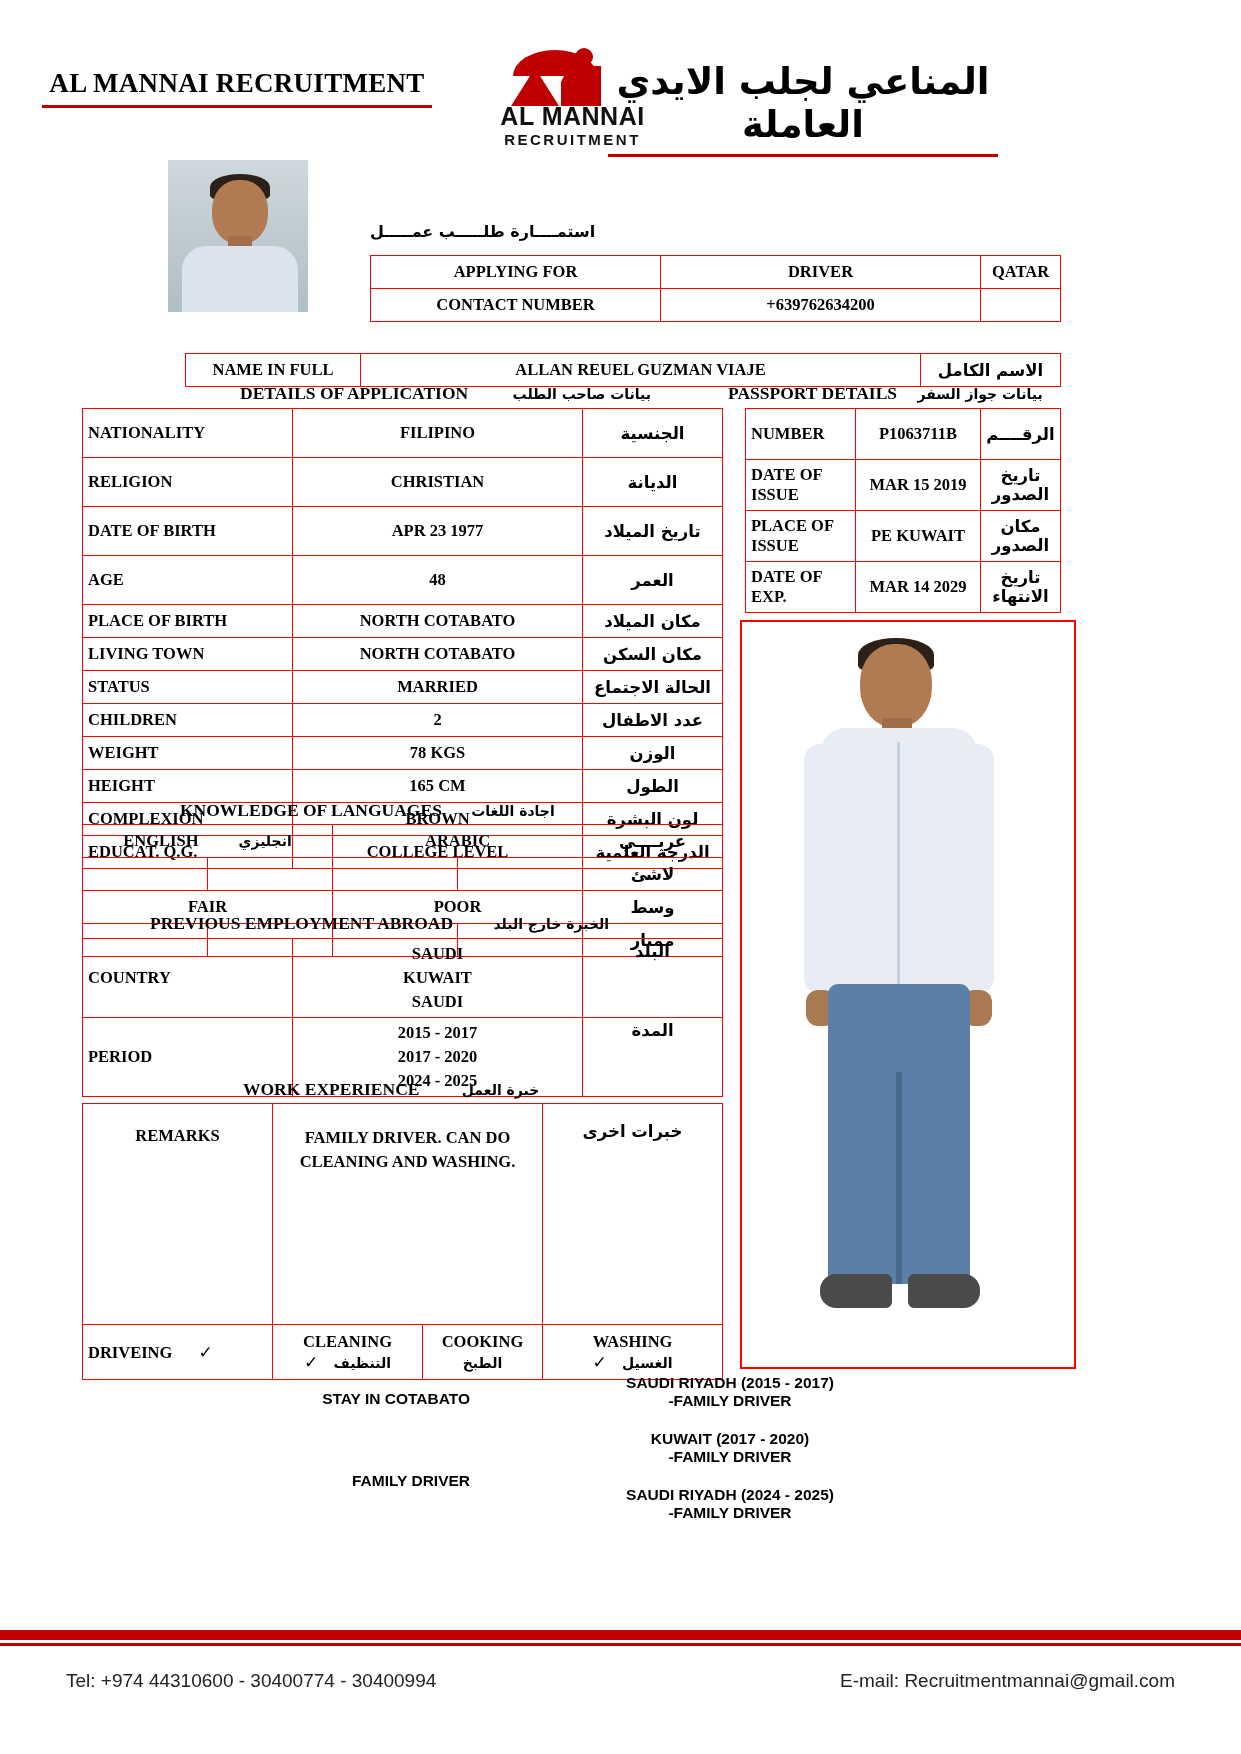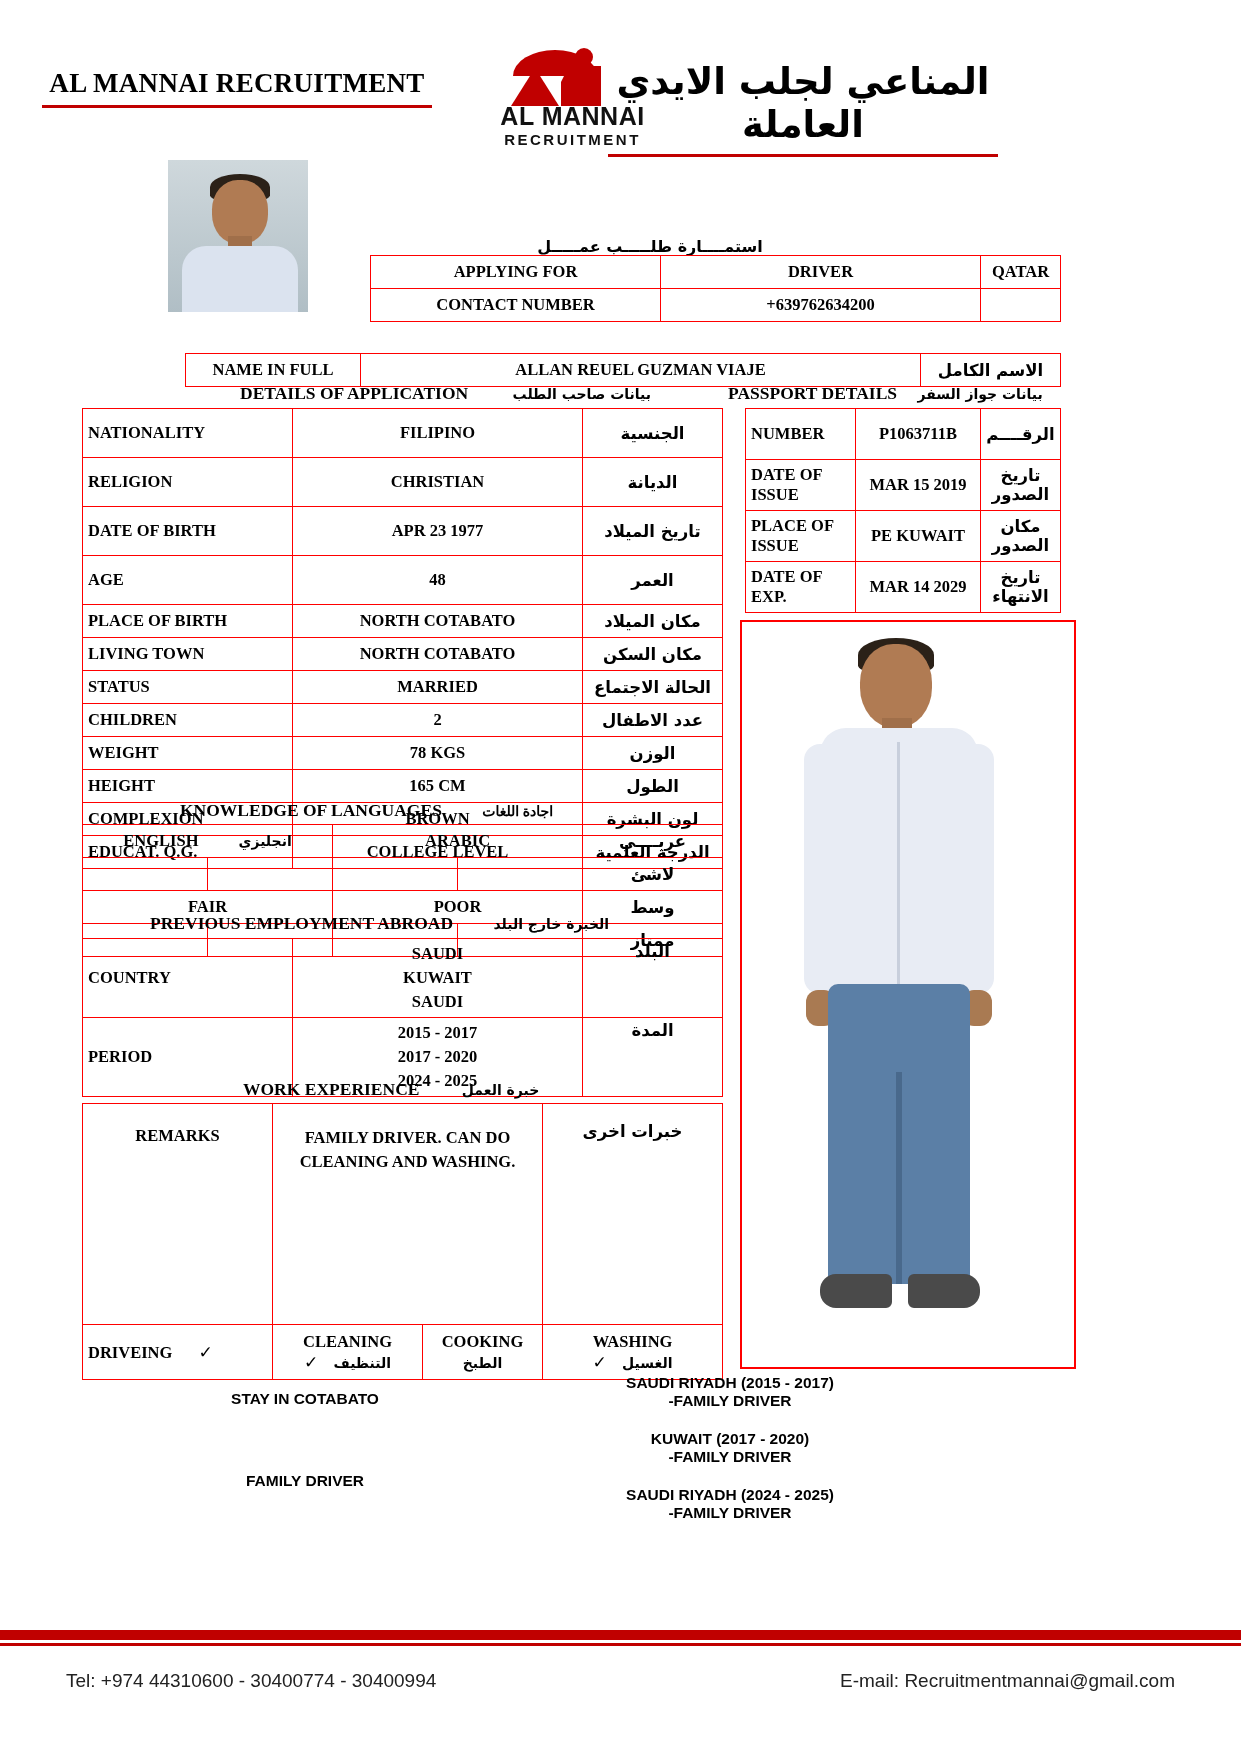--- a/index.html
+++ b/index.html
@@ -158,21 +158,21 @@
 
   
   .notes {
     position: absolute;
     left: 0; top: 1390px; width: 1241px;
     font-family: "Liberation Sans", sans-serif;
     font-weight: bold;
     font-size: 15.5px;
   }
   .notes .col-left {
-    position: absolute; left: 140px; top: 0; width: 330px; text-align: center;
+    position: absolute; left: 140px; top: 0; width: 330px; text-align: right;
   }
   .notes .col-right {
     position: absolute; left: 520px; top: -16px; width: 420px; text-align: center;
   }
   .notes .blk { margin-bottom: 20px; }
 
   
   .footer-bar {
     position: absolute;
     left: 0; top: 1630px; width: 1241px; height: 10px;
@@ -252,21 +252,21 @@
     </div>
   </div>
 
   <div class="photo-top">
     <div class="ph-hair"></div>
     <div class="ph-head"></div>
     <div class="ph-neck"></div>
     <div class="ph-body"></div>
   </div>
 
-  <div class="sec c" style="left:370px; top:236px; width:560px; text-align:center;">
+  <div class="sec c" style="left:370px; top:221px; width:560px; text-align:left;">
     <span class="arlbl" style="font-size:16px;">استمــــارة طلـــــب عمـــــل</span>
   </div>
 
   <table class="tbl" style="left:370px; top:255px; width:690px;">
     <colgroup>
         <col style="width:290px">
         <col style="width:320px">
         <col style="width:80px">
       </colgroup>
     <tbody>
@@ -420,21 +420,21 @@
       <div class="pm-hand-r"></div>
       <div class="pm-jeans"></div>
       <div class="pm-jeans-split"></div>
       <div class="pm-shoe-l"></div>
       <div class="pm-shoe-r"></div>
     </div>
   </div>
 
   <div class="sec" style="left:180px; top:800px; width:520px;">
     <span class="en">KNOWLEDGE OF LANGUAGES</span>
-    <span class="arlbl" style="margin-left:36px;font-family:Liberation Serif, serif;">اجادة اللغات</span>
+    <span class="arlbl" style="margin-left:25px;">اجادة اللغات</span>
   </div>
 
   <table class="tbl" style="left:82px; top:824px; width:640px;">
     <colgroup>
         <col style="width:125px">
         <col style="width:125px">
         <col style="width:125px">
         <col style="width:125px">
         <col style="width:140px">
       </colgroup>

